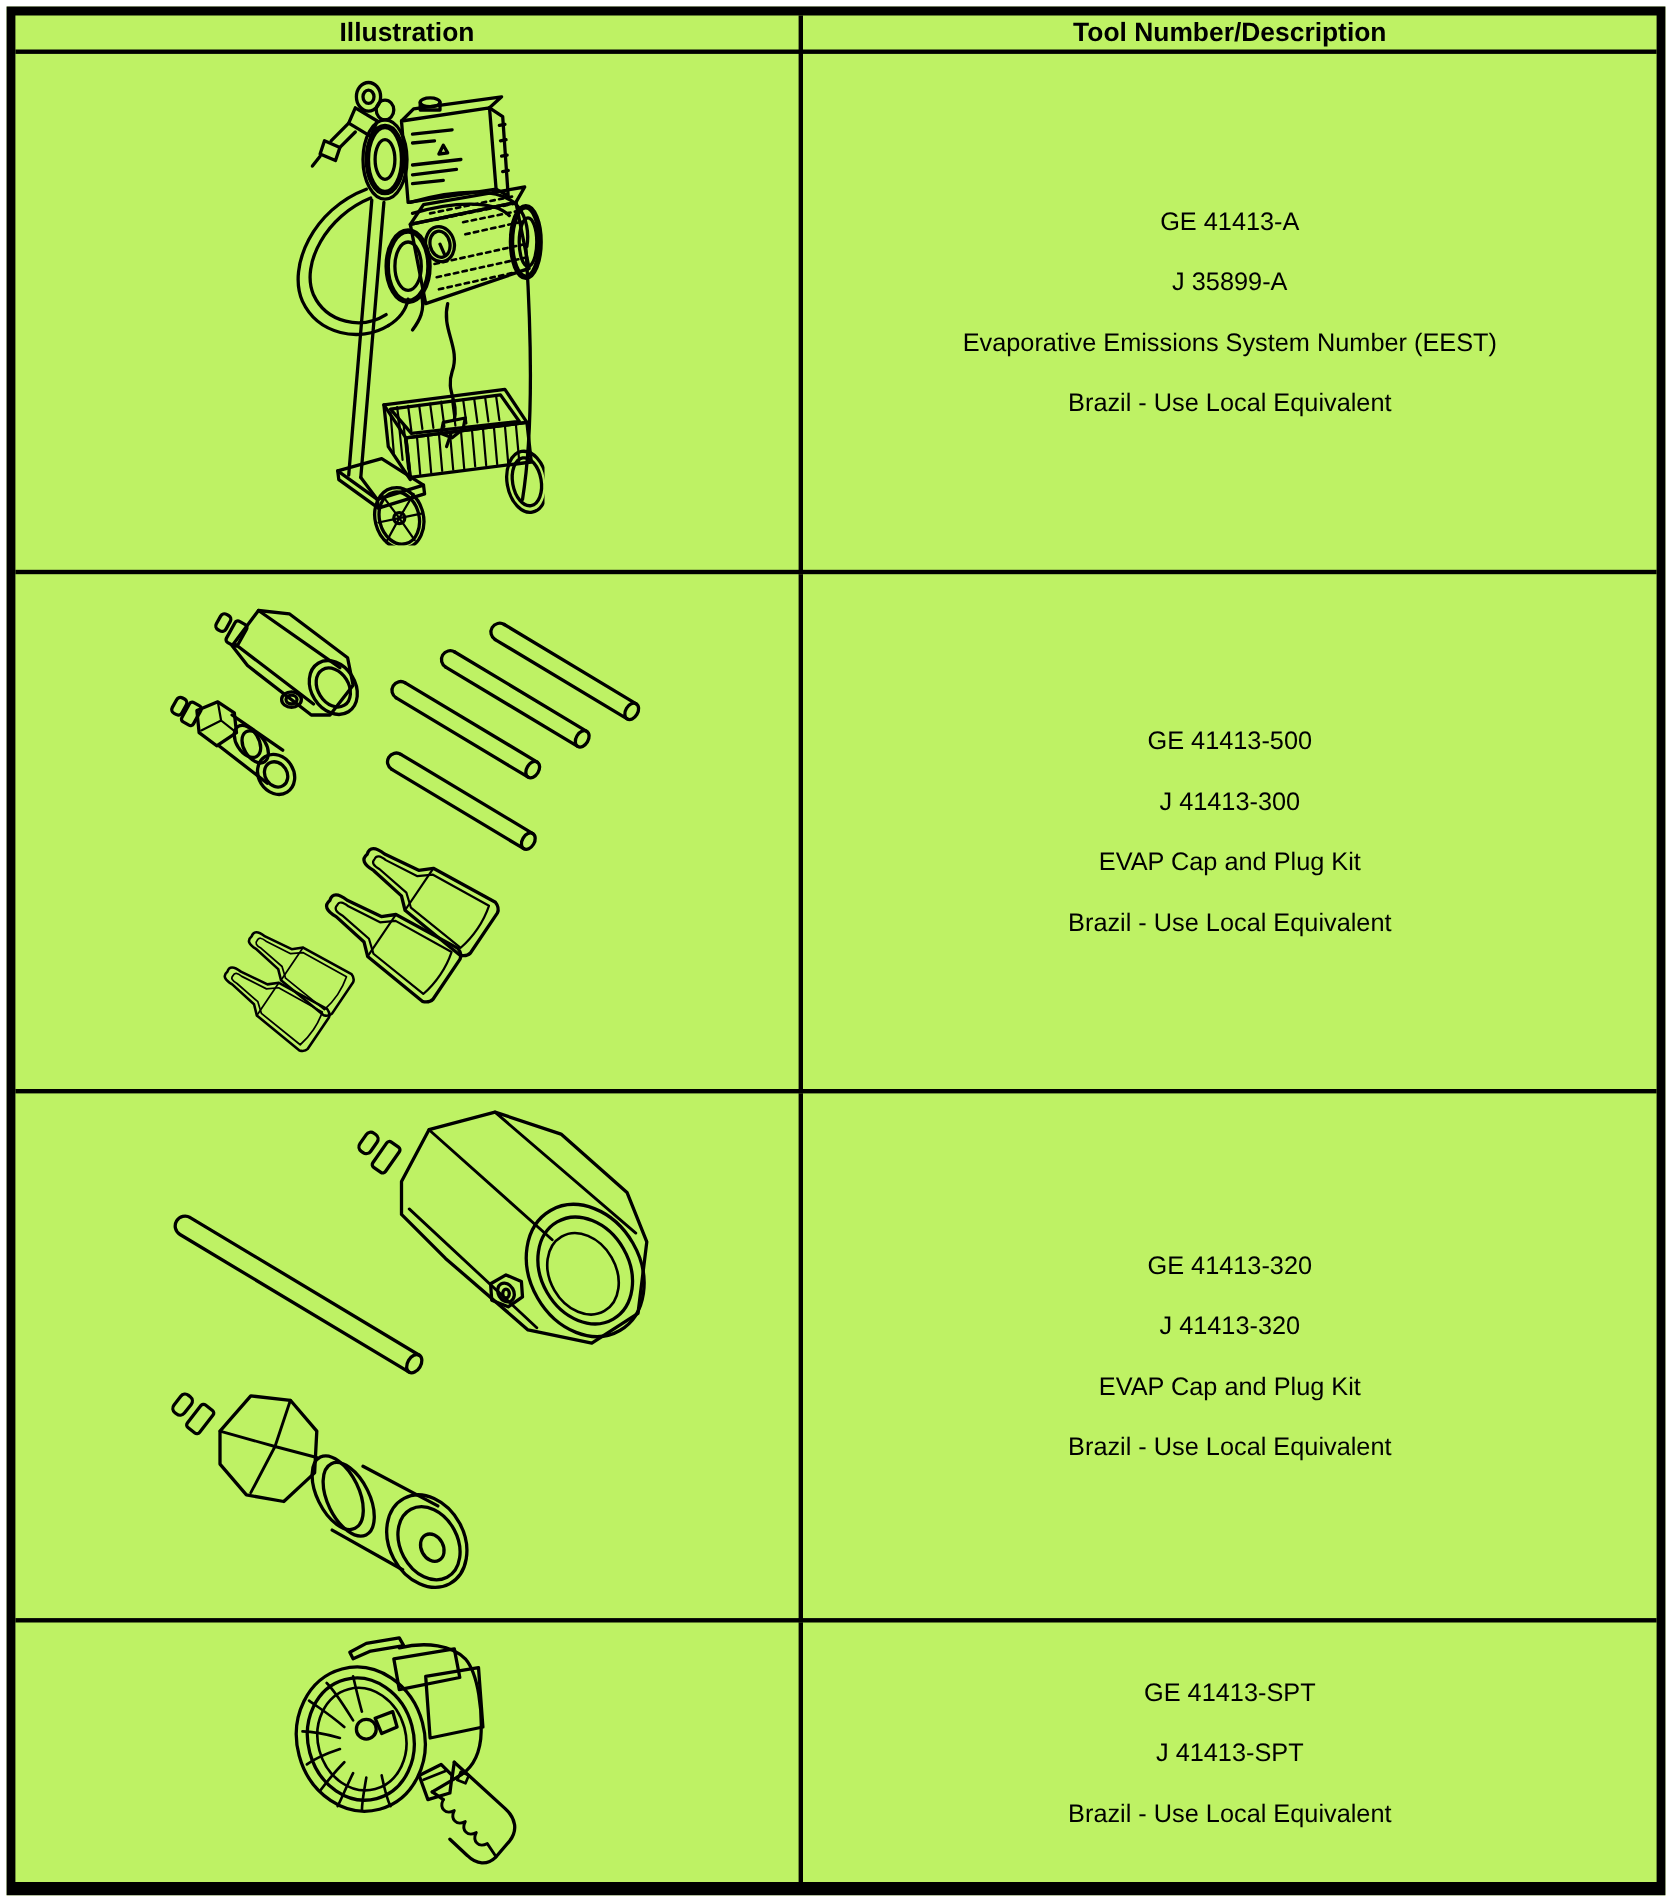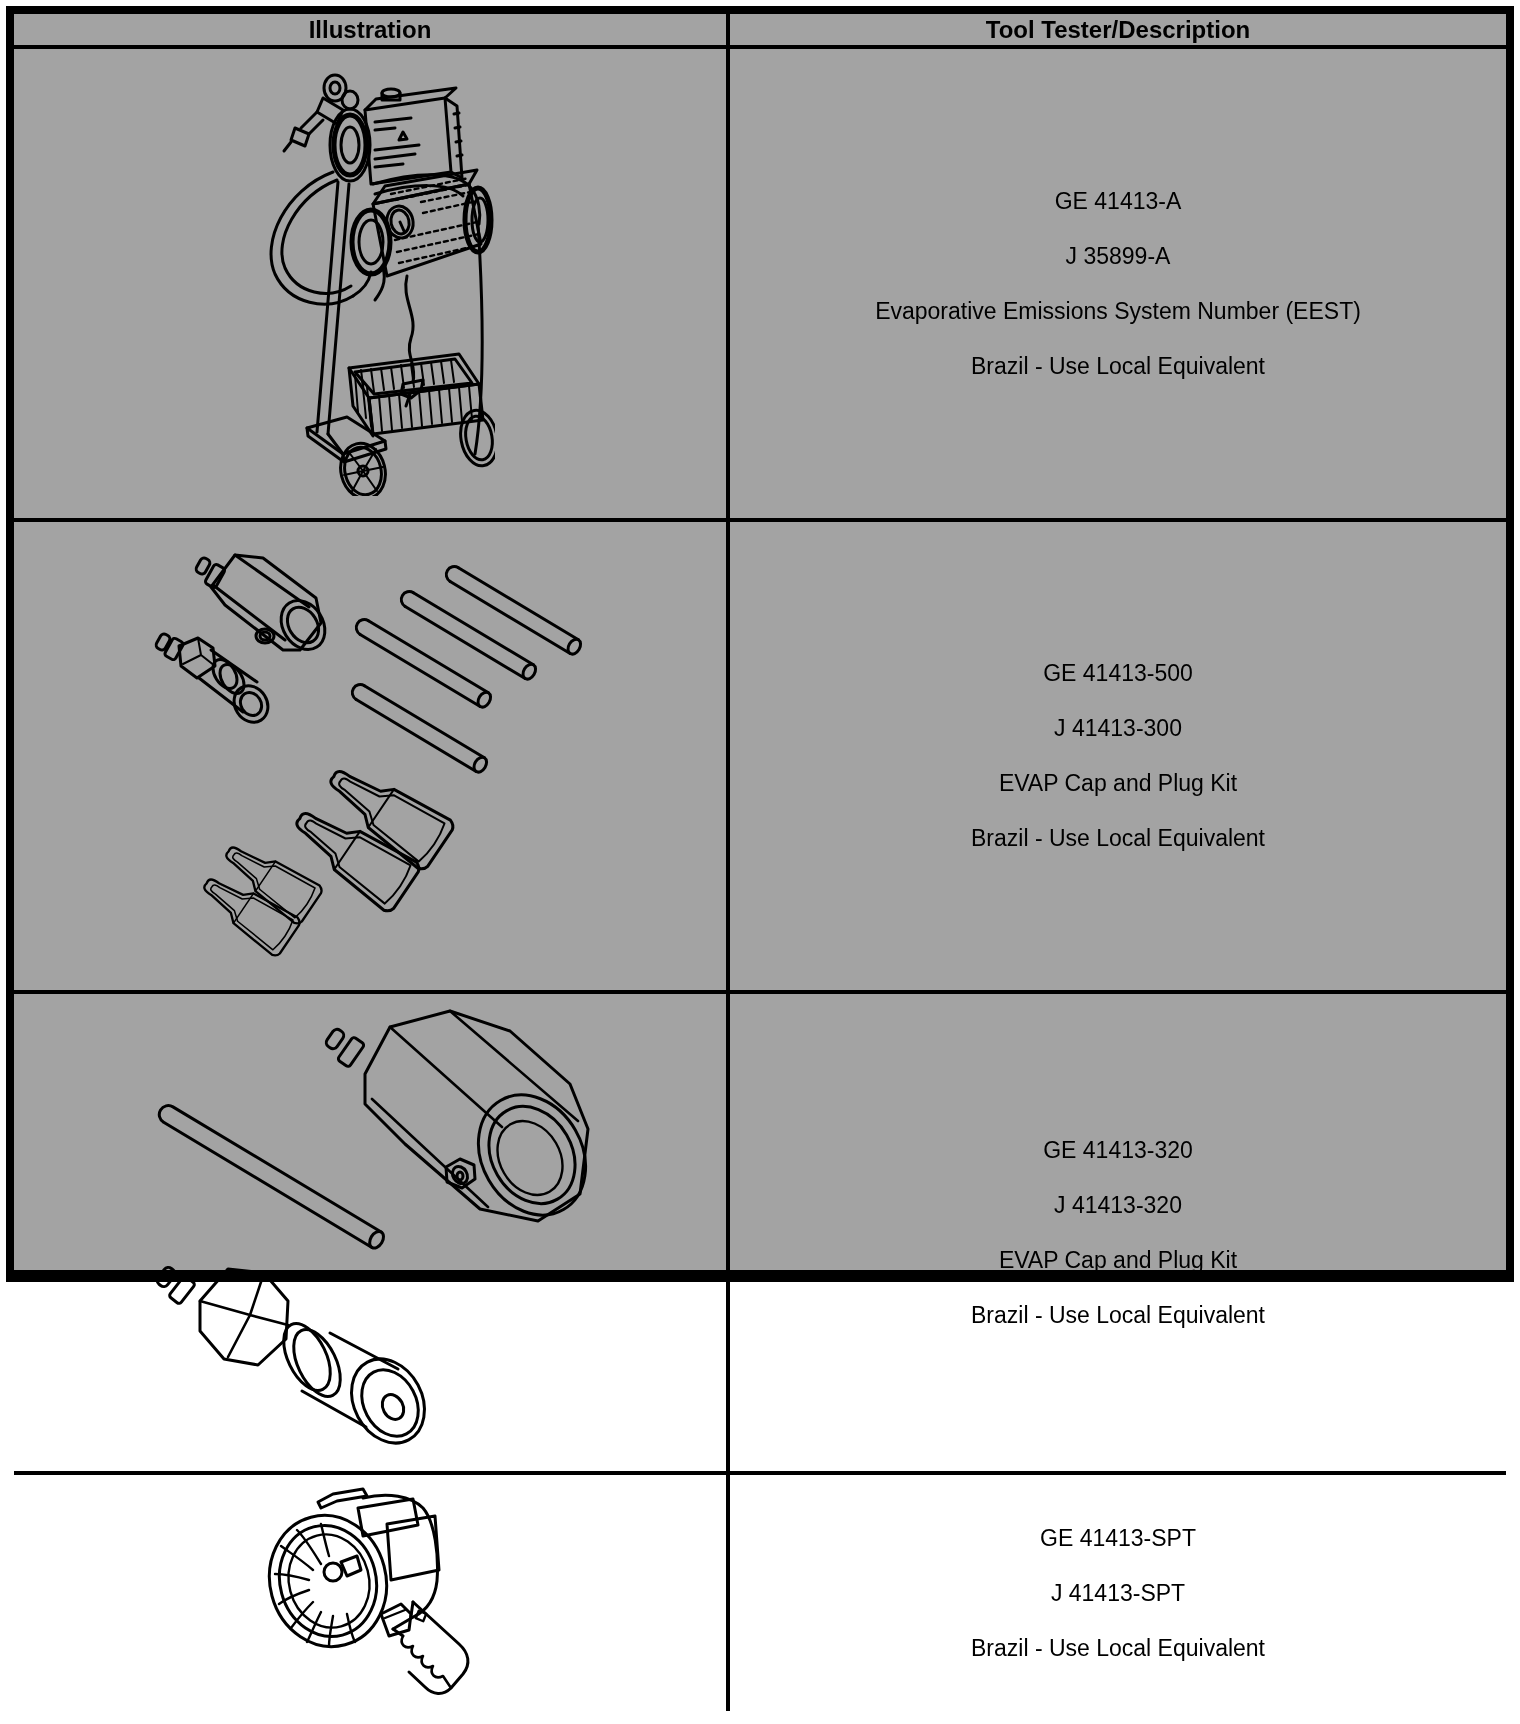--- a/index.html
+++ b/index.html
@@ -1,18 +1,18 @@
 <!DOCTYPE html>
 <html><head>
 <meta charset="utf-8">
 <style>
   html,body{margin:0;padding:0;background:#ffffff;}
   body{width:1520px;height:1724px;overflow:hidden;font-family:"Liberation Sans", sans-serif;color:#000;}
-  .page{position:absolute;left:6px;top:6px;width:1508px;height:1276px;box-sizing:border-box;
-        border:8px solid #000;border-bottom-width:12px;background:#a3a3a3;}
+  .page{position:absolute;left:6px;top:6px;width:1508px;height:1717px;box-sizing:border-box;
+        border:8px solid #000;border-bottom-width:12px;background:#bef264;}
   .tbl{display:grid;grid-template-columns:716px 776px;grid-template-rows:35px 473px 472px 481px 236px;
        width:100%;height:100%;}
   .cell{box-sizing:border-box;display:flex;align-items:center;justify-content:center;overflow:hidden;}
   .col-left{border-right:4px solid #000;}
   .rb{border-bottom:4px solid #000;}
   .hdr{font-weight:bold;font-size:24px;line-height:31px;text-align:center;}
   .desc{flex-direction:column;}
   .desc .line{font-size:23px;line-height:55px;text-align:center;white-space:nowrap;}
   .illus svg{display:block;}
   svg .s{fill:none;stroke:#000;stroke-width:3;stroke-linejoin:round;stroke-linecap:round;}
@@ -22,21 +22,21 @@
 </head>
 <body>
 
 <div class="page">
   <div class="tbl">
 
     <div class="cell col-left rb hdr">
       <span>Illustration</span>
     </div>
     <div class="cell rb hdr">
-      <span>Tool Tester/Description</span>
+      <span>Tool Number/Description</span>
     </div>
 
     <div class="cell col-left rb illus">
       <svg width="250" height="424" viewBox="0 0 250 424">
         <g class="s">
 
           <ellipse cx="90" cy="16" rx="11" ry="13"></ellipse>
           <ellipse cx="90" cy="16" rx="5" ry="6"></ellipse>
           <ellipse cx="105" cy="28" rx="8" ry="9"></ellipse>
           <path d="M78,26 L98,38 L92,52 L72,40 Z"></path>

